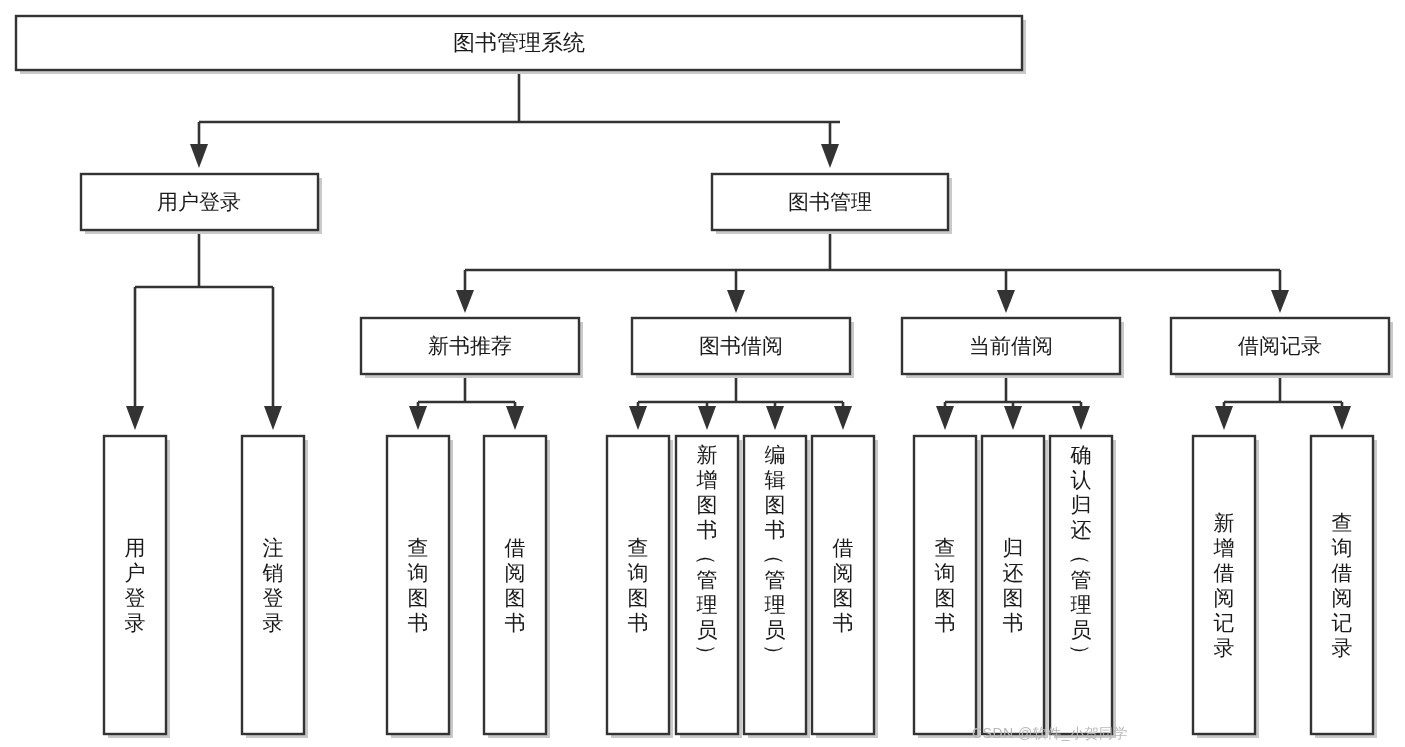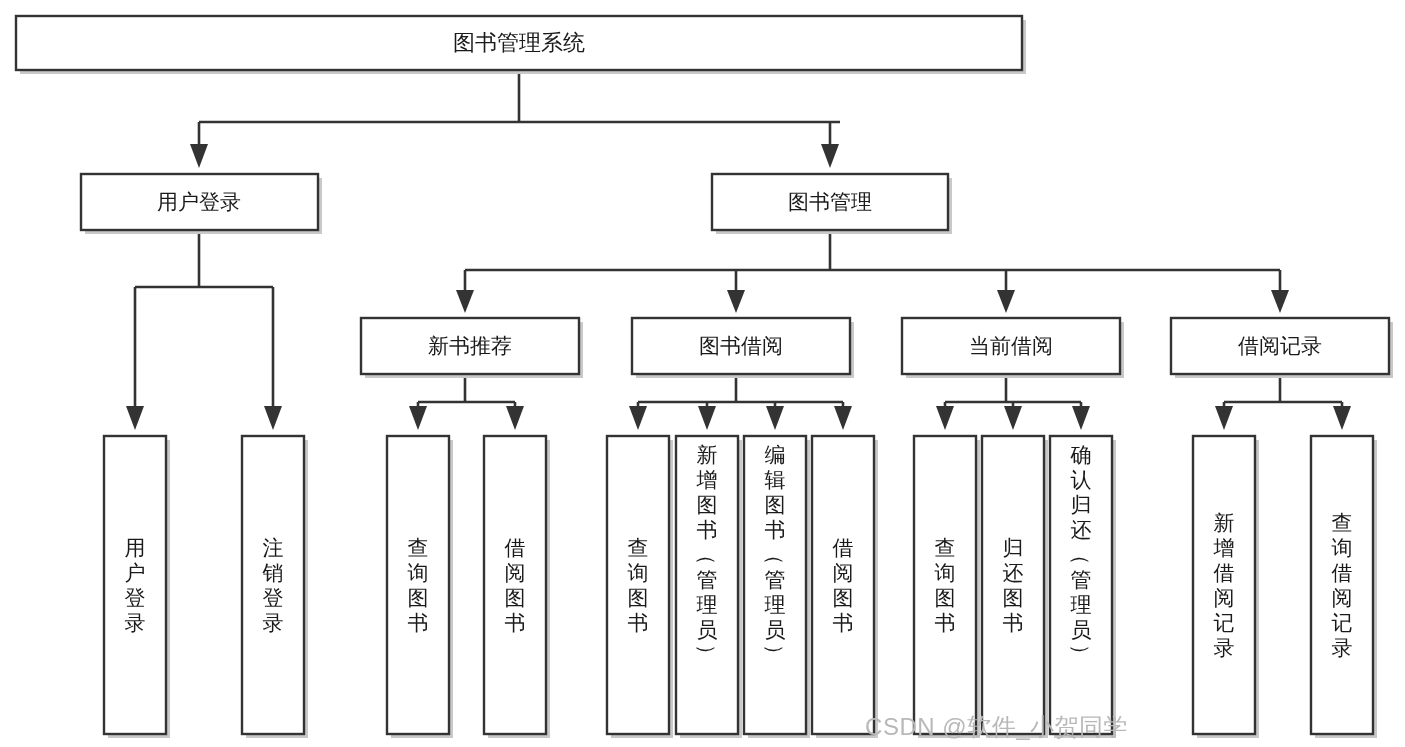--- a/index.html
+++ b/index.html
@@ -71,21 +71,21 @@
     white-space: pre;
   }
   .vlabel span {
     display: block;
   }
   .watermark {
     position: absolute;
     right: 8px;
     bottom: 4px;
     font-family: "Liberation Sans", "DejaVu Sans", sans-serif;
-    font-size: 24px;
+    font-size: 14px;
     color: #b8b8b8;
     letter-spacing: 0.5px;
     white-space: nowrap;
     text-align: right;
   }
 </style>
 </head>
 <body>
 
 <div id="diagram-root">

